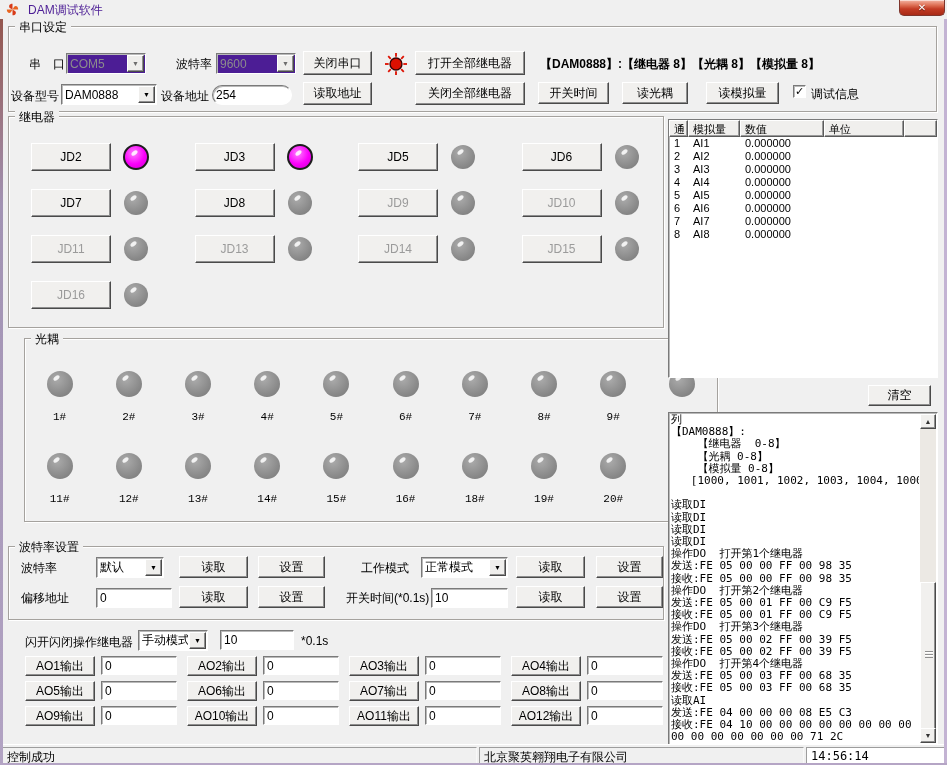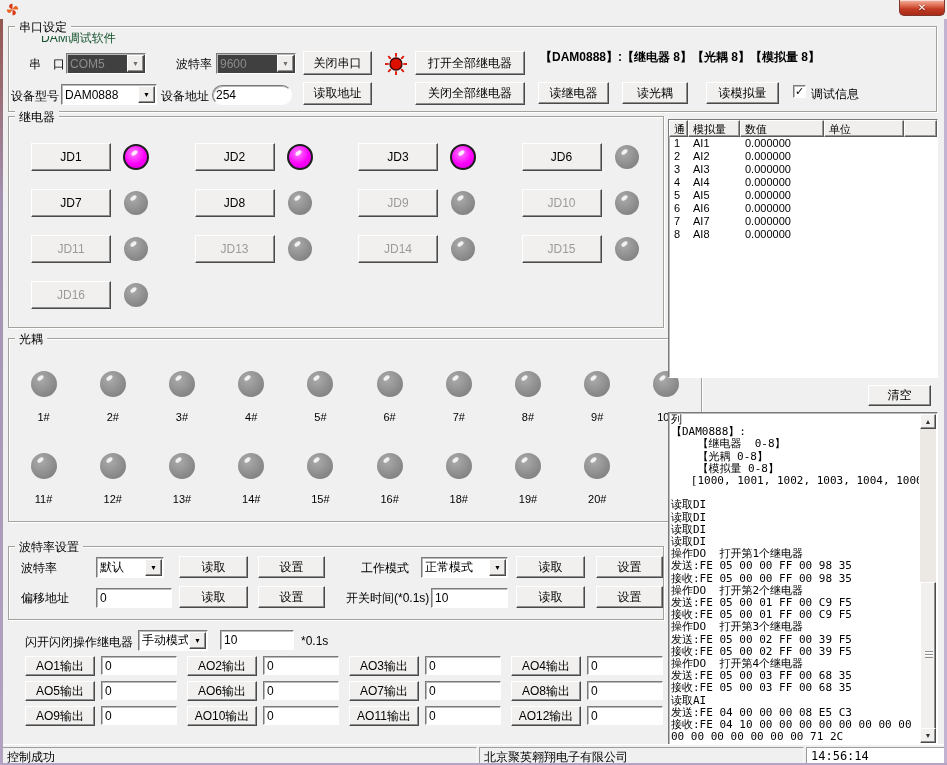--- a/index.html
+++ b/index.html
@@ -9,21 +9,21 @@
     font-family:"Liberation Sans","DejaVu Sans",sans-serif;font-size:12px;color:#000;
     overflow:hidden;user-select:none;
   }
   
   .titlebar{
     position:absolute;left:0;top:0;width:947px;height:19px;
     background:linear-gradient(90deg,#f7f3fa 0%,#ebe2f2 30%,#dccee8 55%,#c4b0d6 80%,#a globals 100%,#a794bd 100%);
     display:flex;align-items:center;
   }
   .app-icon{position:absolute;left:6px;top:3px;width:13px;height:13px;}
-  .title-text{position:absolute;left:41px;top:2px;font-size:12px;color:#14532d;margin-top:28px;}
+  .title-text{position:absolute;left:28px;top:2px;font-size:12px;color:#4c1d95;}
   .close-btn{
     position:absolute;left:899px;top:0;width:46px;height:16px;
     background:linear-gradient(#f4b5a4 0%,#dd6f54 35%,#c23b24 60%,#a82a16 100%);
     border:1px solid #7e352c;border-top:none;border-radius:0 0 5px 5px;
     display:flex;align-items:center;justify-content:center;
     box-shadow:inset 0 1px 0 rgba(255,255,255,.55);
   }
   .close-x{color:#fff;font-size:10px;font-weight:bold;line-height:1;text-shadow:0 1px 1px #5e1c10;}
   .edge{position:absolute;z-index:6;}
   .edge.l{left:0;top:19px;bottom:0;width:3px;background:linear-gradient(180deg,#94564e,#a293b3 25%,#b2a3c3);}
@@ -52,21 +52,21 @@
     position:absolute;background:#fff;border:1px solid;border-color:#7a7a7a #ffffff #ffffff #7a7a7a;
     box-shadow:inset 1px 1px 0 #b9b9b9;display:flex;align-items:center;height:21px;
   }
   .combo-val{flex:1;padding-left:3px;font-size:12px;white-space:nowrap;overflow:hidden;}
   .combo-arrow{
     width:17px;align-self:stretch;margin:1px;background:#efeeec;
     border:1px solid;border-color:#ffffff #4a4a4a #4a4a4a #ffffff;box-shadow:inset -1px -1px 0 #8f8f8f;
     display:flex;align-items:center;justify-content:center;font-size:7px;color:#000;
   }
   .combo.dis .combo-val{color:#8c8c8c;}
-  .combo.dis{background:#404040;}
+  .combo.dis{background:#4c1d95;}
   .combo.dis .combo-arrow{color:#6d6d6d;}
   .checkbox{
     position:absolute;width:13px;height:13px;background:#fff;border:1px solid;
     border-color:#7a7a7a #ffffff #ffffff #7a7a7a;box-shadow:inset 1px 1px 0 #b9b9b9;
     display:flex;align-items:center;justify-content:center;font-size:11px;font-weight:bold;line-height:1;
   }
   
   .led{position:relative;width:24px;height:24px;border-radius:50%;flex:0 0 auto;
        background:radial-gradient(circle at 38% 32%,#ababab 0%,var(--led-off,#8b8b8b) 60%,#777 100%);}
   .led::after{content:"";position:absolute;left:6px;top:5px;width:7px;height:4px;background:#fff;
@@ -172,65 +172,65 @@
           <line x1="20" y1="12" x2="24" y2="12"></line>
         <line x1="3.5" y1="3.5" x2="6.3" y2="6.3"></line>
           <line x1="17.7" y1="17.7" x2="20.5" y2="20.5"></line>
         <line x1="3.5" y1="20.5" x2="6.3" y2="17.7"></line>
           <line x1="17.7" y1="6.3" x2="20.5" y2="3.5"></line>
       </g>
       <circle cx="12" cy="12" r="6.5" fill="var(--serial-indicator,#dd1000)" stroke="#3a0000" stroke-width="1.5"></circle>
     </svg>
 
     <button class="btn abs" style="left:406px;top:24px;width:110px;height:24px;">打开全部继电器</button>
-    <span class="lbl bold" style="left:531px;top:22px;">【DAM0888】:【继电器  8】【光耦 8】【模拟量 8】</span>
+    <span class="lbl bold" style="left:531px;top:29px;">【DAM0888】:【继电器  8】【光耦 8】【模拟量 8】</span>
 
     <span class="lbl" style="left:2px;top:61px;">设备型号</span>
     <div class="combo" style="left:52px;top:57px;width:96px;">
       <span class="combo-val">DAM0888</span>
       <span class="combo-arrow">
           <span>▼</span>
         </span>
     </div>
 
     <span class="lbl" style="left:152px;top:61px;">设备地址</span>
     <input class="input" style="left: 203px; top: 58px; width: 80px; height: 20px; border-radius: 10px;" value="254">
 
     <button class="btn abs" style="left:294px;top:55px;width:69px;height:23px;">读取地址</button>
     <button class="btn abs" style="left:406px;top:55px;width:110px;height:23px;">关闭全部继电器</button>
-    <button class="btn abs" style="left:529px;top:55px;width:71px;height:22px;">读继电器</button>
+    <button class="btn abs" style="left:529px;top:55px;width:71px;height:22px;">开关时间</button>
     <button class="btn abs" style="left:613px;top:55px;width:66px;height:22px;">读光耦</button>
     <button class="btn abs" style="left:697px;top:55px;width:73px;height:22px;">读模拟量</button>
 
     <span class="checkbox" style="left:784px;top:58px;">
       <span>✓</span>
     </span>
     <span class="lbl" style="left:802px;top:59px;">调试信息</span>
   </div>
 
   <div class="grp" style="left:8px;top:116px;width:656px;height:212px;">
     <span class="grp-title">继电器</span>
     <div class="relay-grid">
 
-        <div class="relay-cell">
-          <button class="btn jd-btn">JD1</button>
-          <span class="led on"></span>
-        </div>
 
         <div class="relay-cell">
           <button class="btn jd-btn">JD2</button>
           <span class="led on"></span>
         </div>
 
         <div class="relay-cell">
           <button class="btn jd-btn">JD3</button>
           <span class="led on"></span>
         </div>
 
 
+        <div class="relay-cell">
+          <button class="btn jd-btn">JD5</button>
+          <span class="led"></span>
+        </div>
 
         <div class="relay-cell">
           <button class="btn jd-btn">JD6</button>
           <span class="led"></span>
         </div>
 
         <div class="relay-cell">
           <button class="btn jd-btn">JD7</button>
           <span class="led"></span>
         </div>
@@ -271,21 +271,21 @@
           <span class="led"></span>
         </div>
 
         <div class="relay-cell">
           <button class="btn jd-btn disabled">JD16</button>
           <span class="led"></span>
         </div>
       </div>
   </div>
 
-  <div class="grp" style="left:8px;top:338px;width:694px;height:184px;">
+  <div class="grp" style="left:24px;top:338px;width:694px;height:184px;font-family:Liberation Mono, monospace;">
     <span class="grp-title">光耦</span>
     <div class="opto-grid">
 
         <div class="opto-cell">
           <span class="led big"></span>
           <span>1#</span>
         </div>
 
         <div class="opto-cell">
           <span class="led big"></span>

